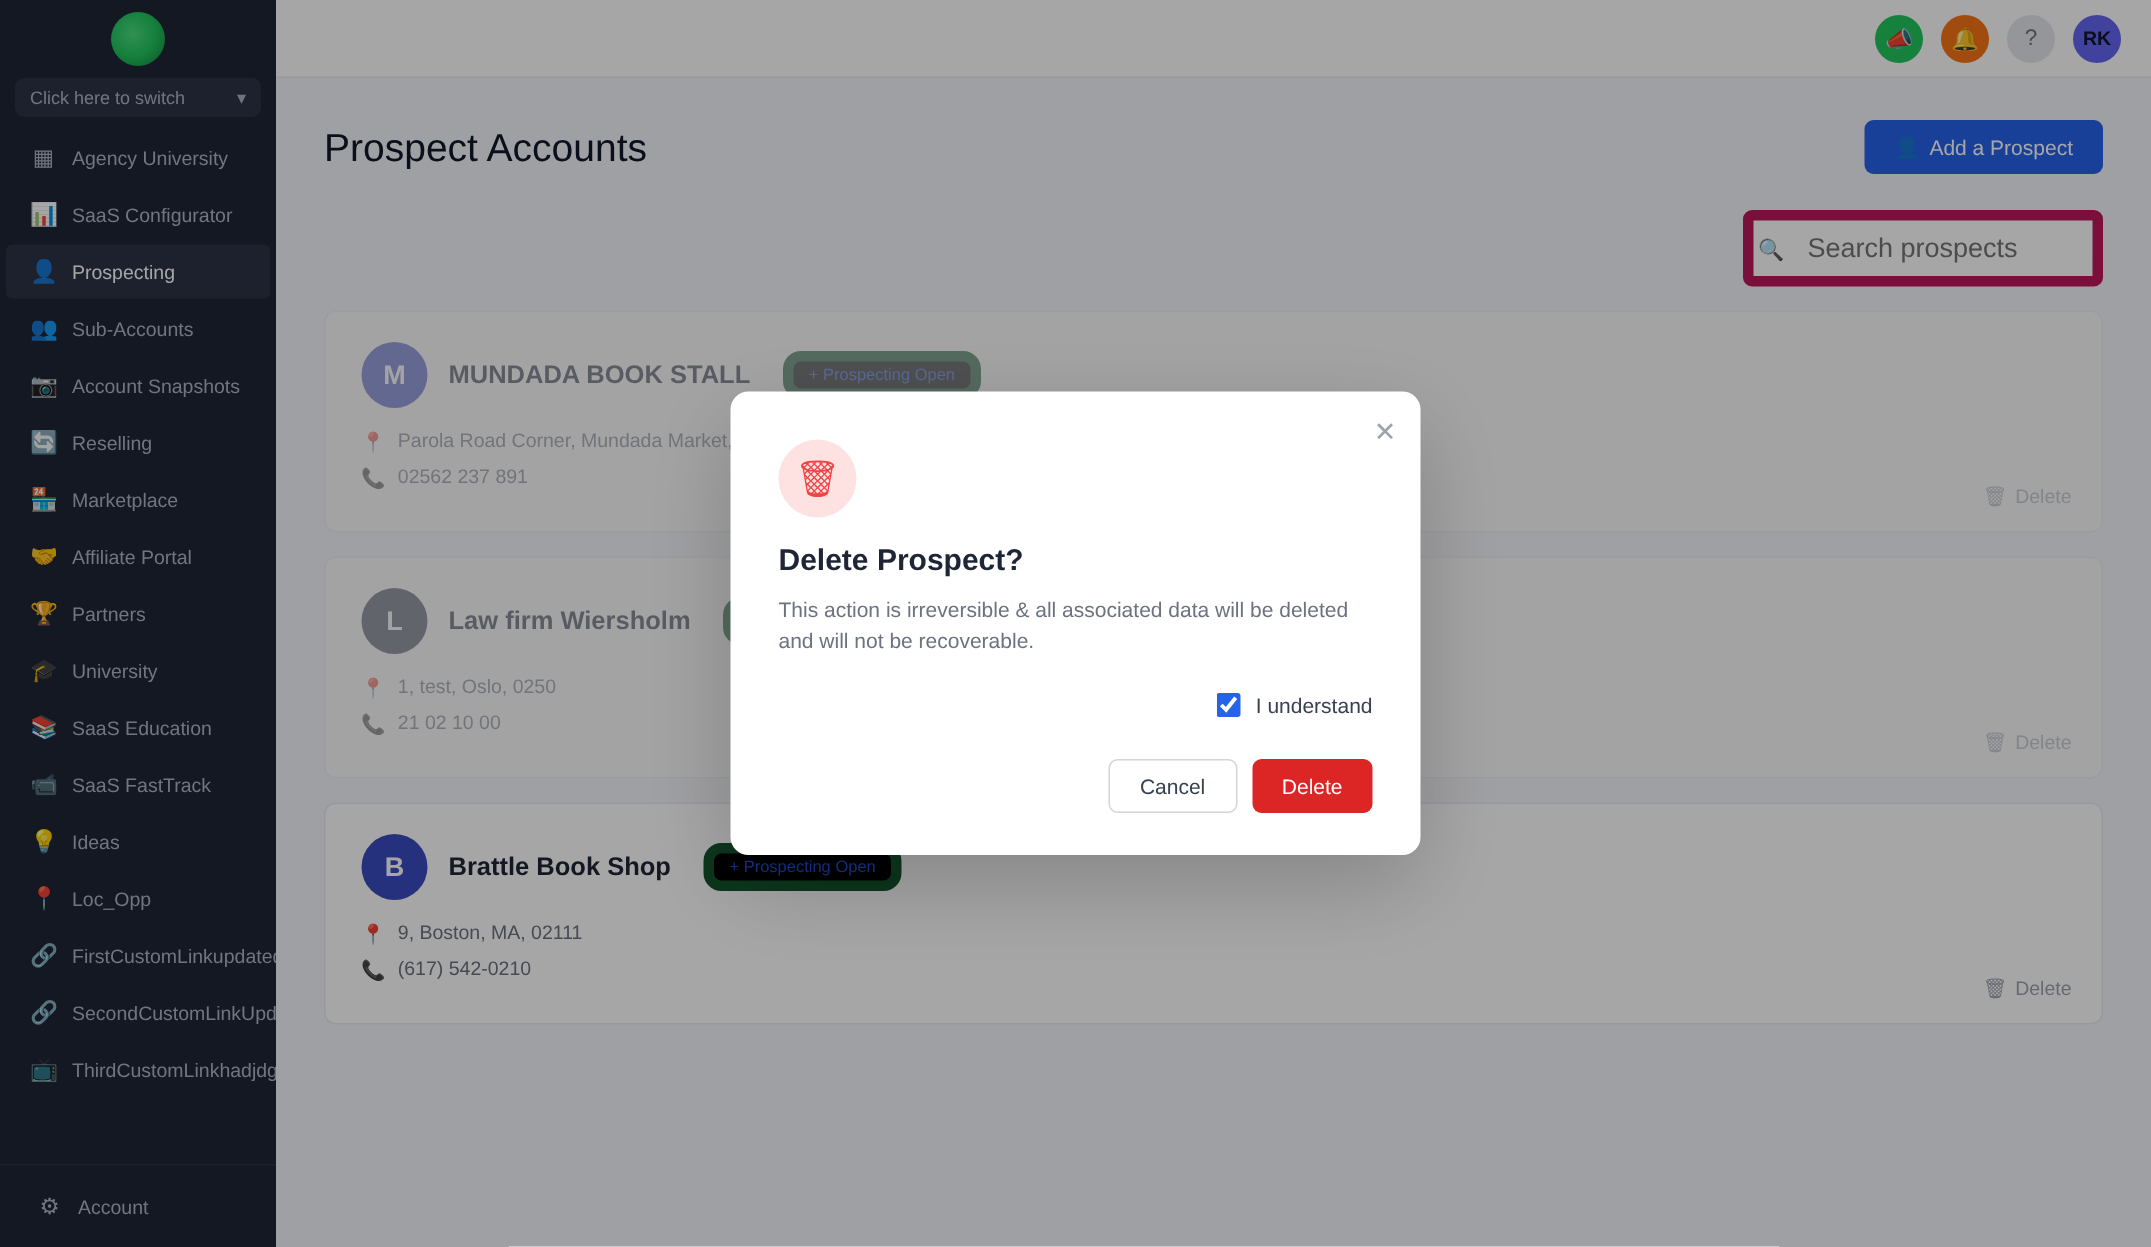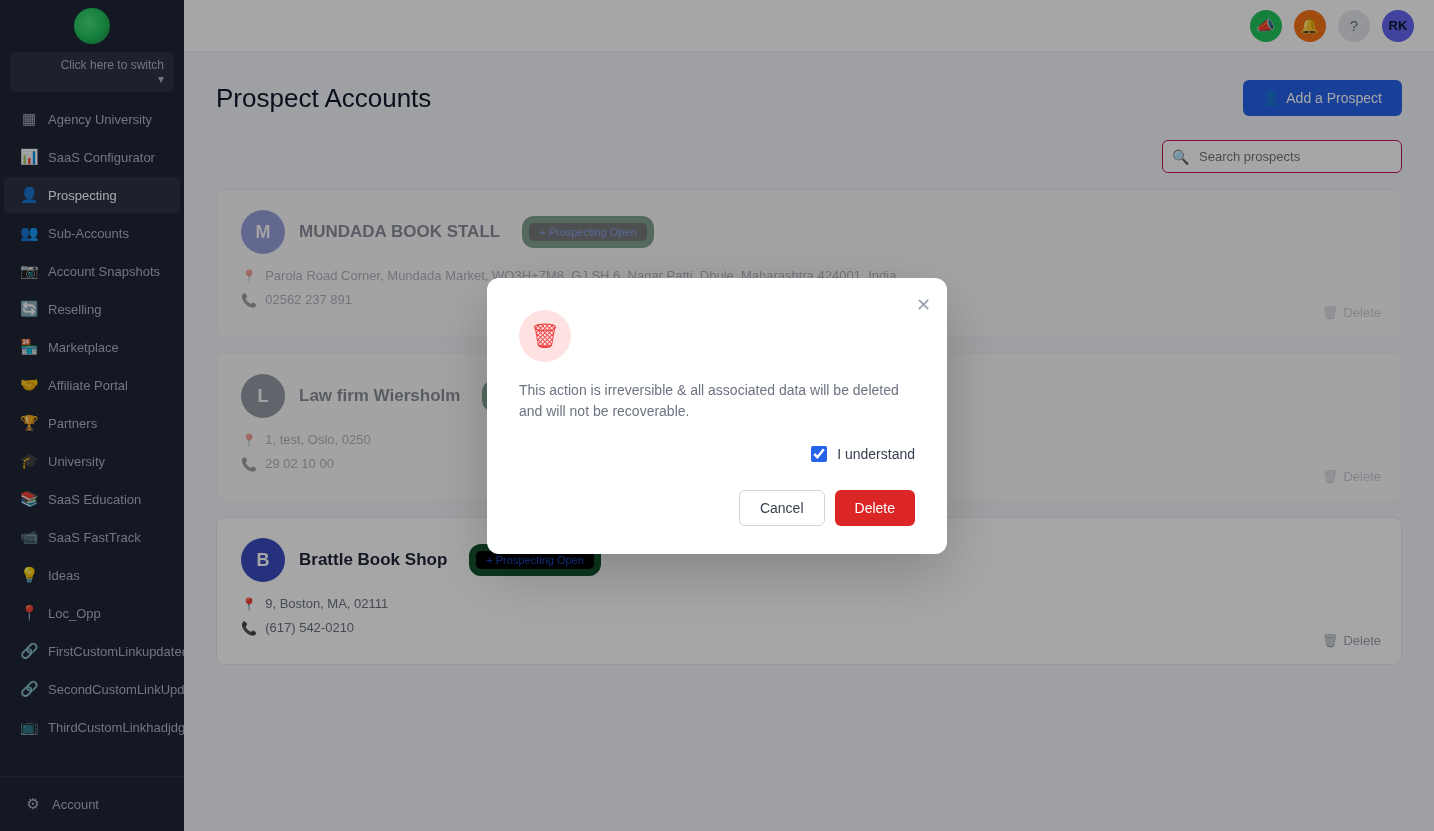--- a/index.html
+++ b/index.html
@@ -25,23 +25,22 @@
       width: 36px; height: 36px; border-radius: 50%;
       background: radial-gradient(circle at 40% 40%, #4ade80, #22c55e, #15803d);
     }
     .sidebar-switcher {
       margin: 0 10px 8px;
       background: #2d3448;
       border-radius: 6px;
       padding: 6px 10px;
       font-size: 12px;
       color: #adb5c6;
-      display: flex; align-items: flex-end; justify-content: space-between;
+      display: flex; align-items: flex-start; justify-content: space-between;
       cursor: pointer;
-      flex-direction: column;
     }
     .sidebar-item {
       display: flex; align-items: center; gap: 10px;
       padding: 9px 16px;
       font-size: 13px;
       color: #adb5c6;
       cursor: pointer;
       border-radius: 4px;
       margin: 1px 4px;
     }
@@ -109,23 +108,23 @@
       display: flex; justify-content: flex-end;
       margin-bottom: 16px;
     }
     .search-input-wrap {
       position: relative;
       width: 240px;
     }
     .search-input-wrap input {
       width: 100%;
       padding: 8px 12px 8px 36px;
-      border: 1px solid #be185d;
+      border: 7px solid #be185d;
       border-radius: 6px;
-      font-size: 13px;
+      font-size: 18px;
       background: #fff;
       color: #374151;
       outline: none;
     }
     .search-input-wrap .search-icon {
       position: absolute; left: 10px; top: 50%; transform: translateY(-50%);
       color: #9ca3af; font-size: 14px;
     }
 
     .prospect-card {
@@ -369,21 +368,21 @@
         <div class="prospect-avatar" style="background:#374151;">L</div>
         <span class="prospect-name">Law firm Wiersholm</span>
         <span class="status-badge badge-open">+ Prospecting Open</span>
       </div>
       <div class="card-detail">
         <span class="detail-icon">📍</span>
         <span>1, test, Oslo, 0250</span>
       </div>
       <div class="card-detail">
         <span class="detail-icon">📞</span>
-        <span>29 02 10 00</span>
+        <span>21 02 10 00</span>
       </div>
       <button class="delete-btn">
         <span>🗑</span>
         <span>Delete</span>
       </button>
     </div>
 
     <div class="prospect-card active-card">
       <div class="card-header">
         <div class="prospect-avatar" style="background:#3b4cc0;">B</div>
@@ -405,20 +404,21 @@
     </div>
   </div>
 </div>
 
 <div class="overlay">
   <div class="modal">
     <button class="modal-close">✕</button>
     <div class="modal-icon-wrap">
       <span style="color:#ef4444; font-size:24px;">🗑</span>
     </div>
+    <h2 class="modal-title">Delete Prospect?</h2>
     <p class="modal-desc">This action is irreversible &amp; all associated data will be deleted and will not be recoverable.</p>
     <div class="modal-checkbox-row">
       <input type="checkbox" id="understand-check" checked="" style="">
       <label for="understand-check">I understand</label>
     </div>
     <div class="modal-actions">
       <button class="btn-cancel">Cancel</button>
       <button class="btn-delete">Delete</button>
     </div>
   </div>

